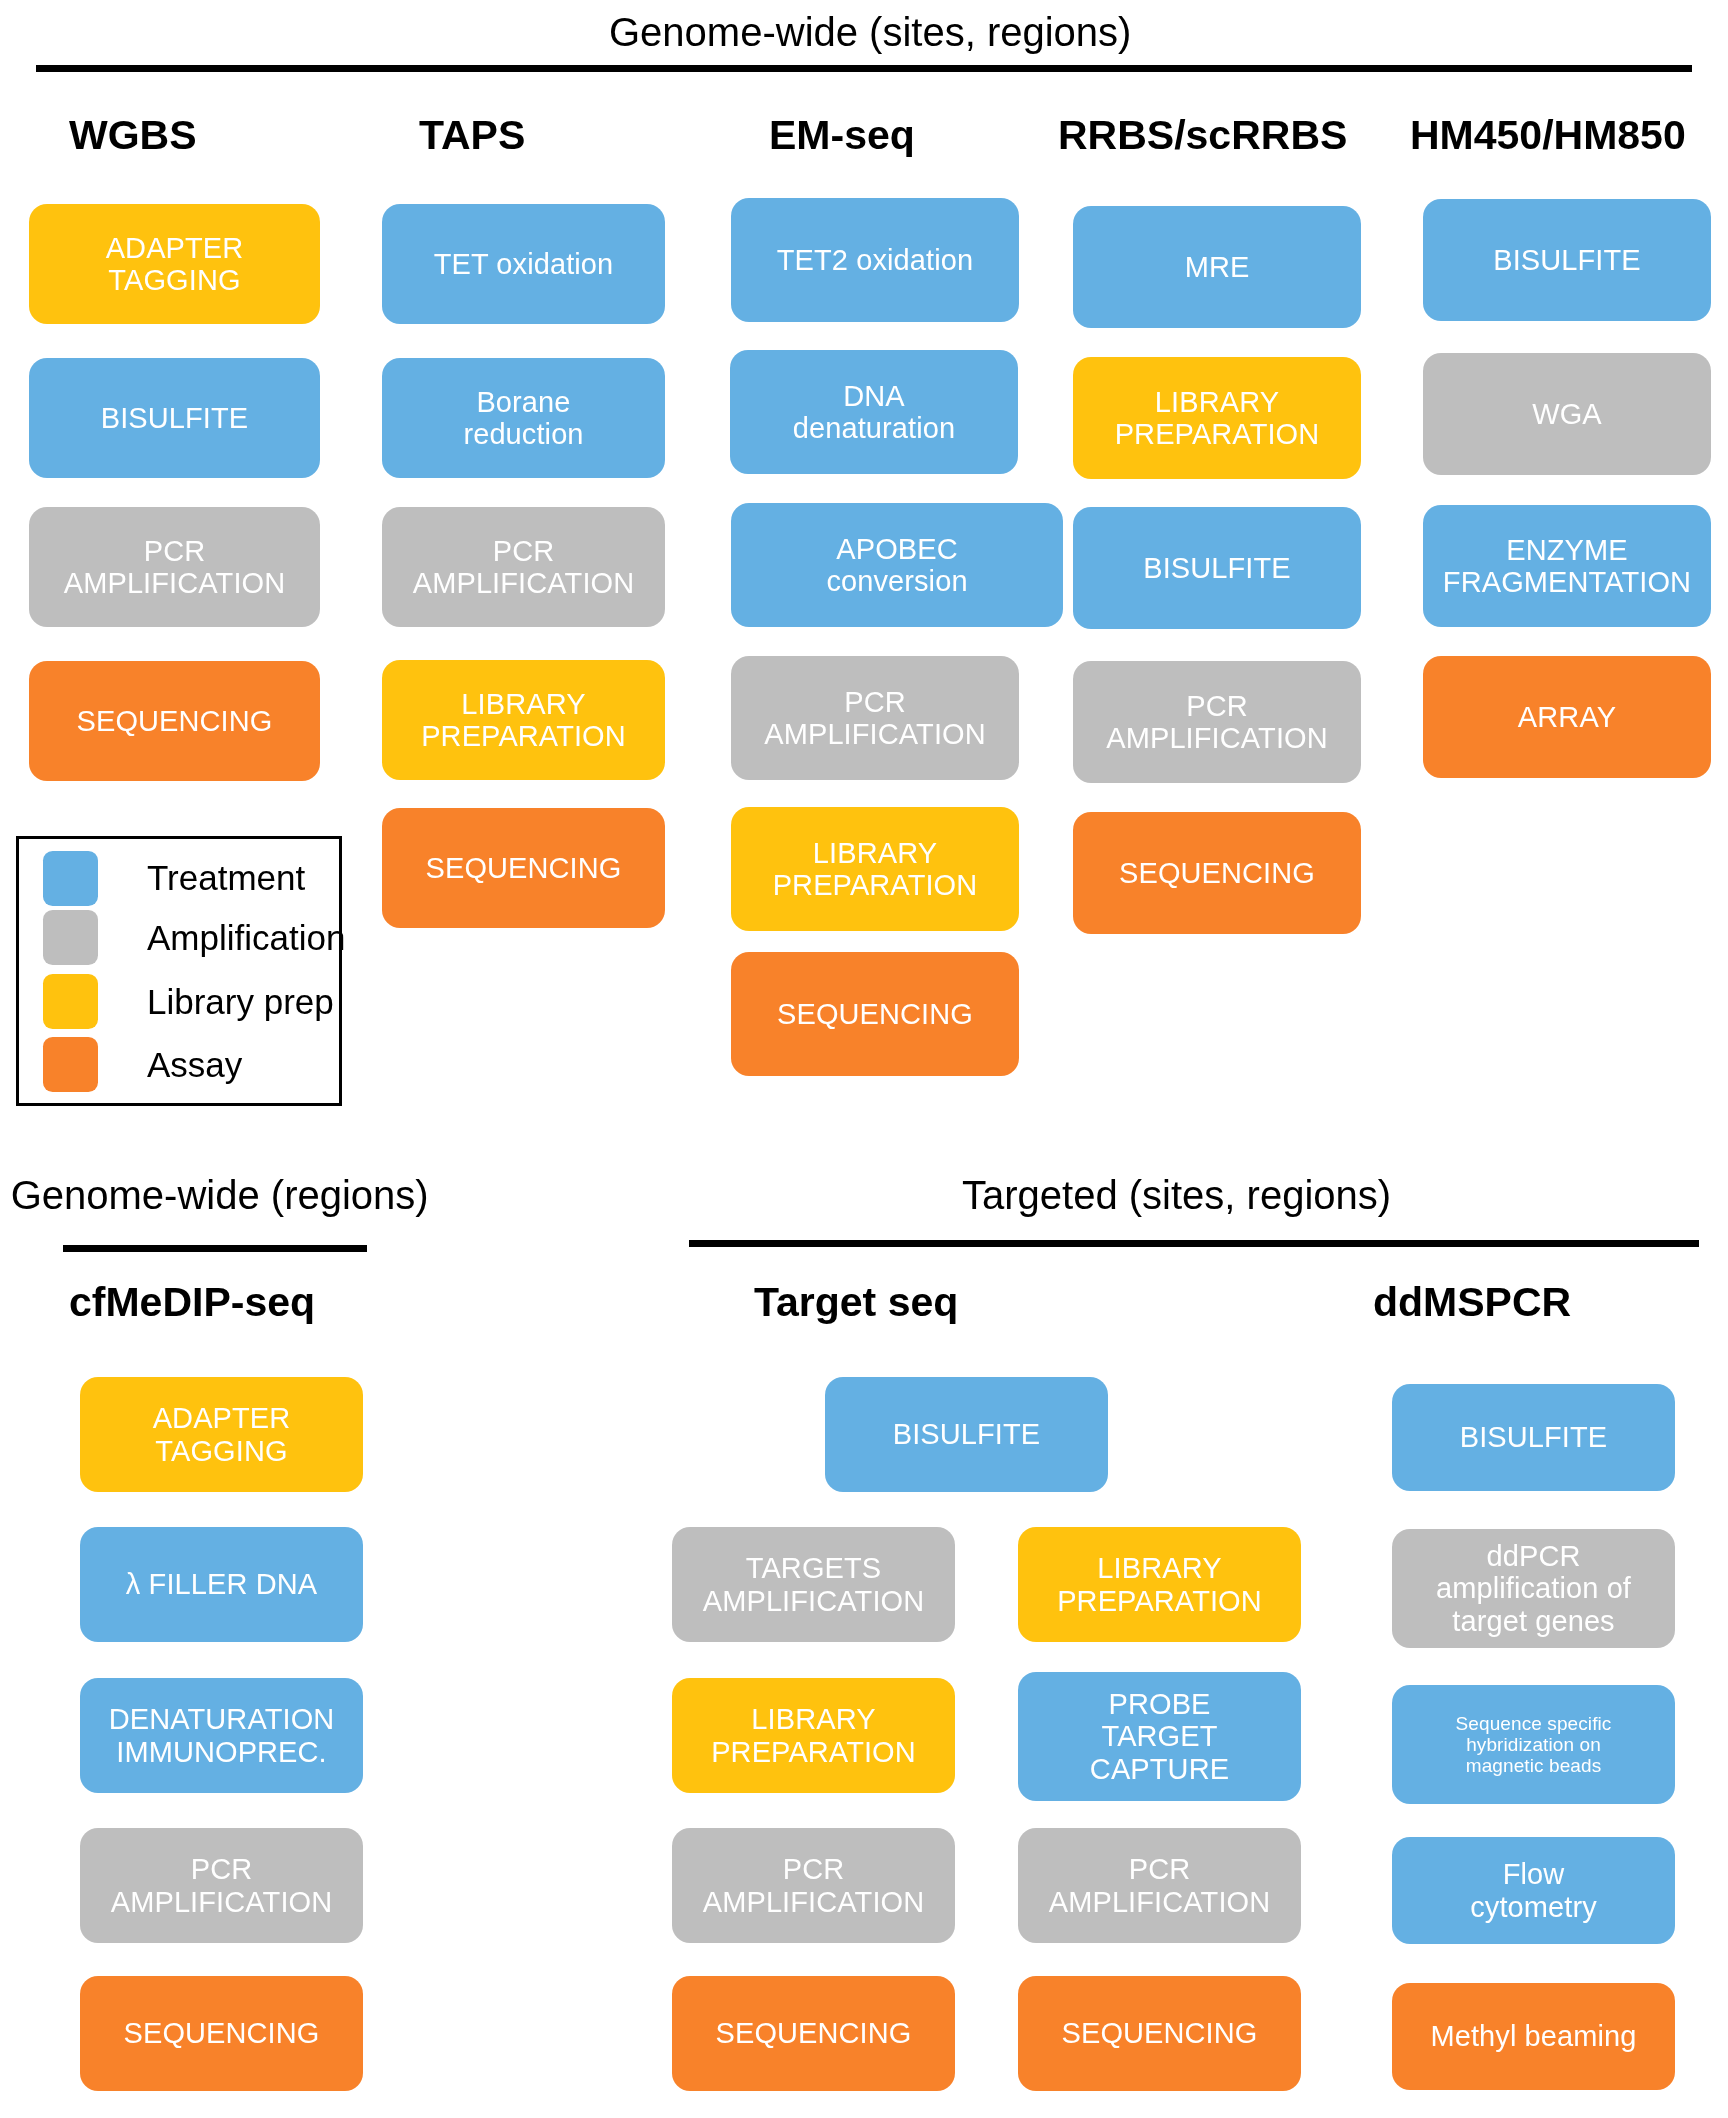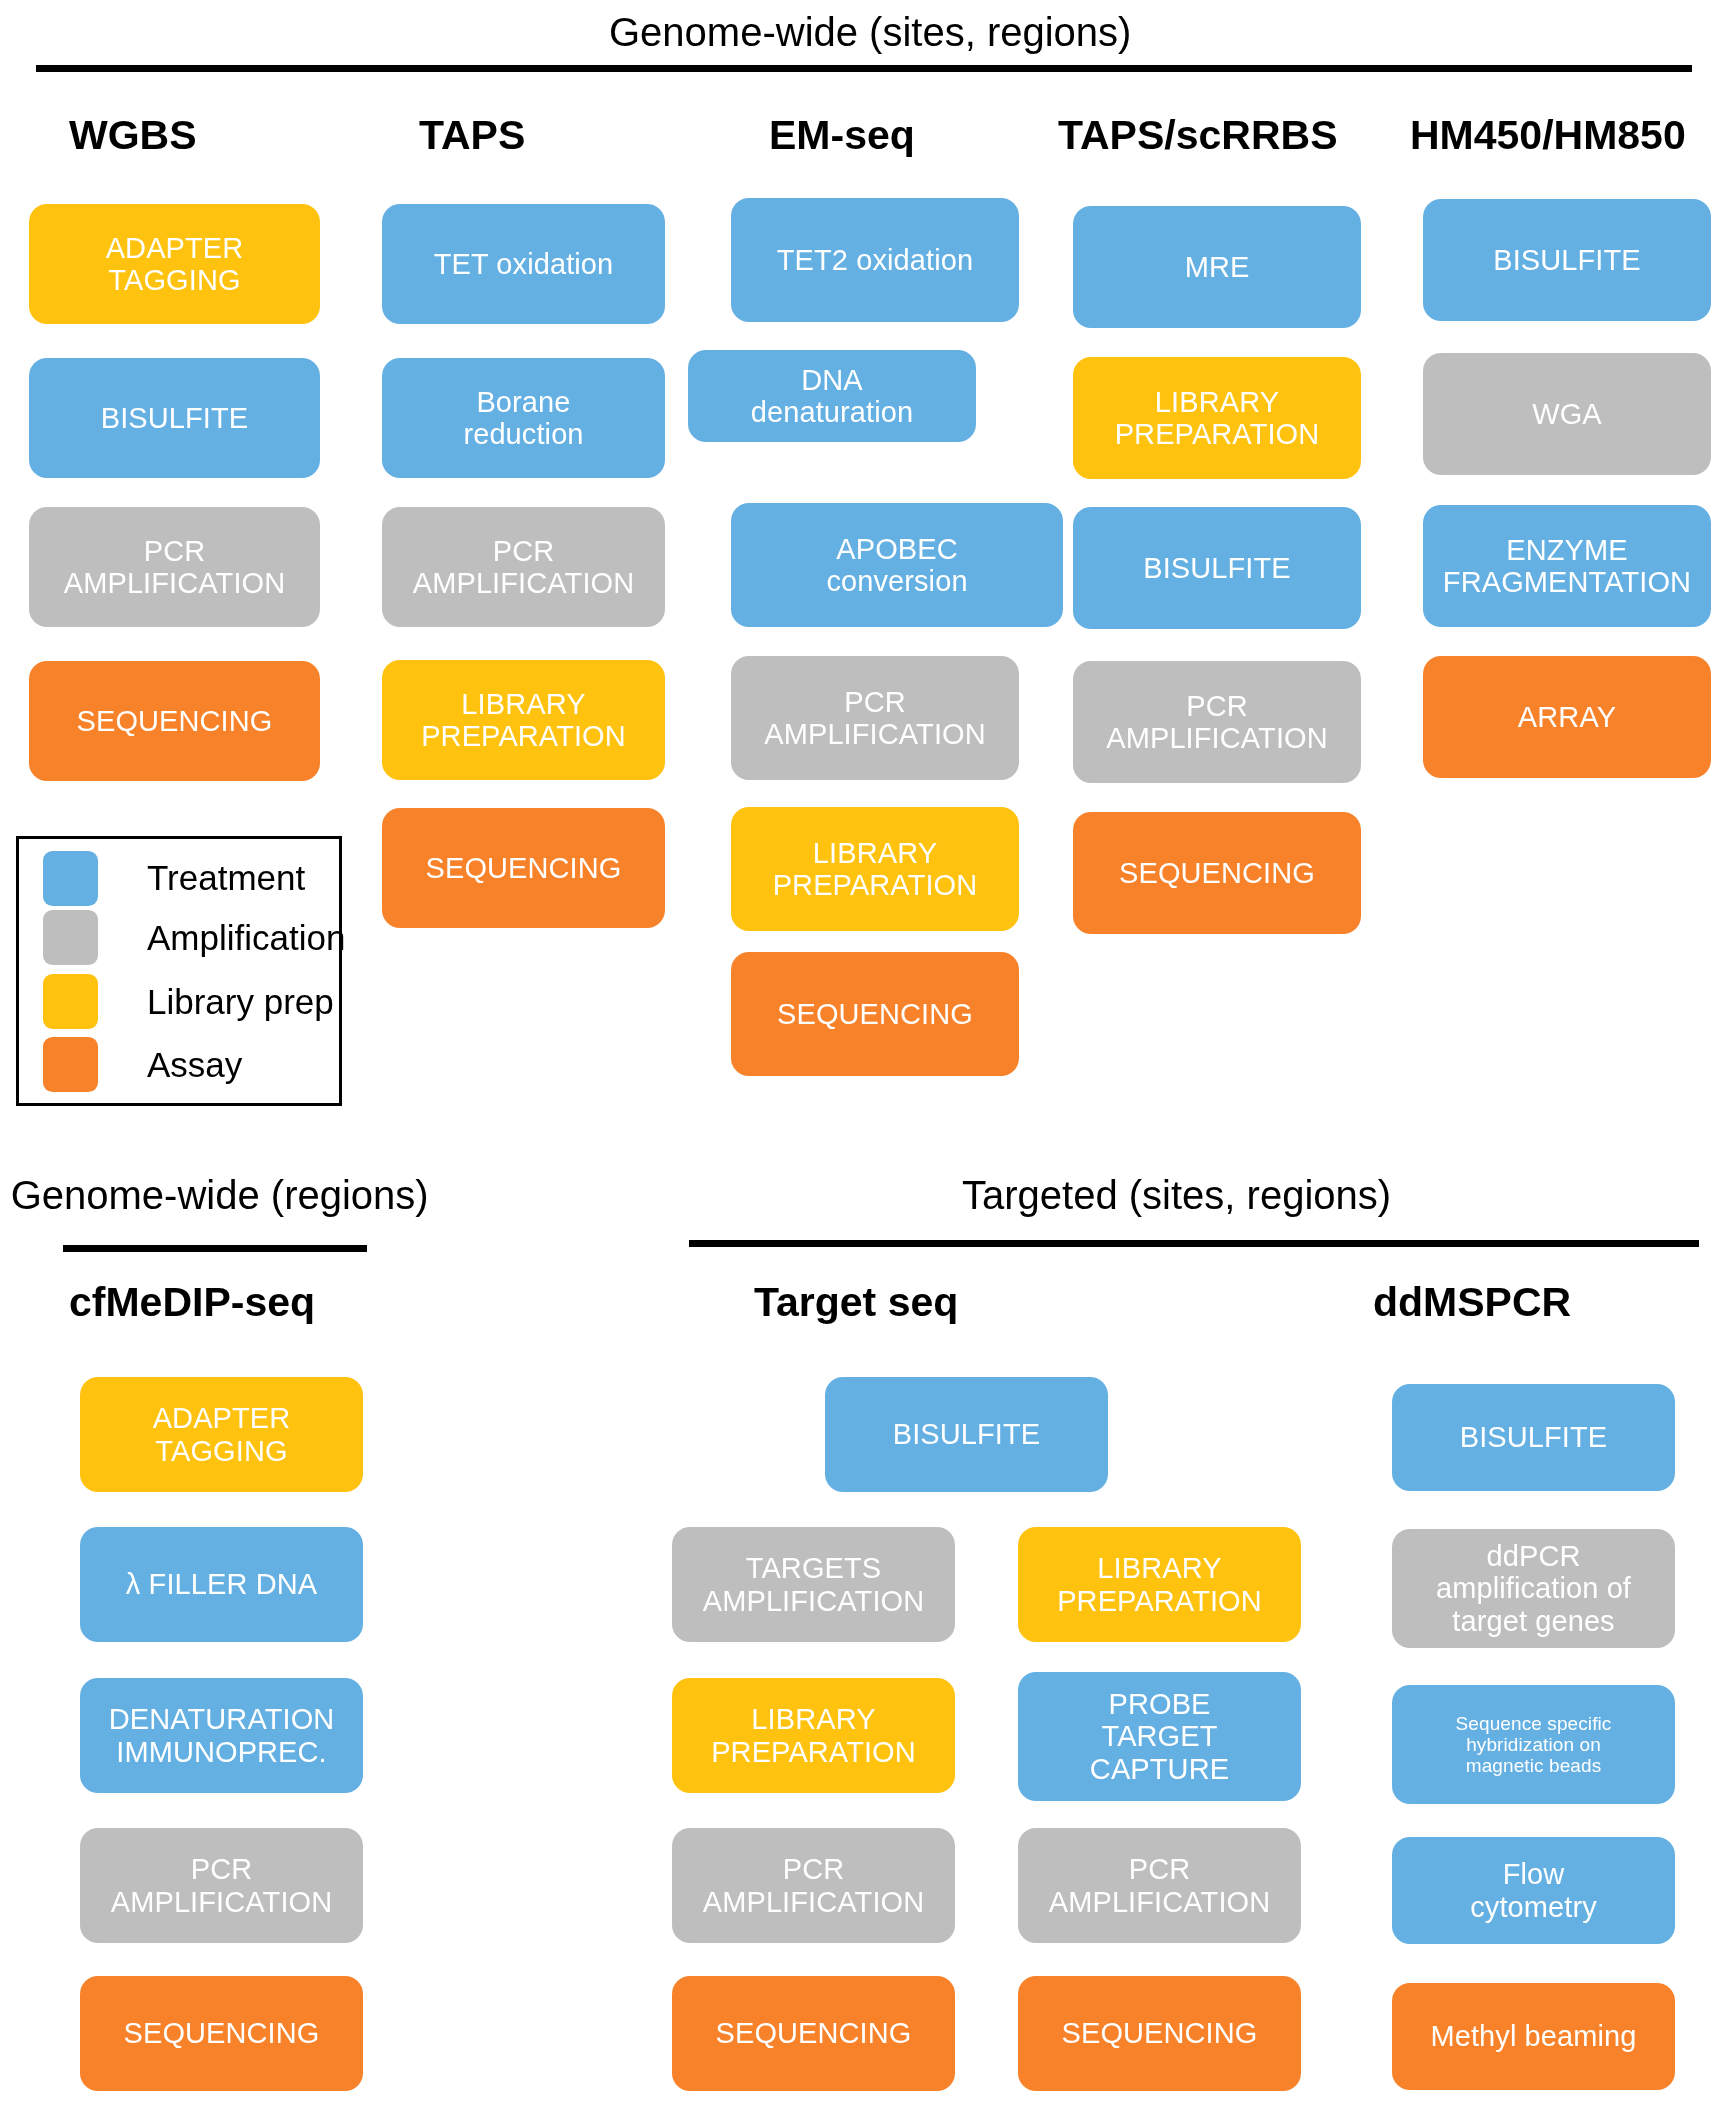--- a/index.html
+++ b/index.html
@@ -100,41 +100,41 @@
 <body>
 
 <div id="canvas">
 
   <div class="section-title" style="left:609px; top:11.8px;">Genome-wide (sites, regions)</div>
   <div class="rule" style="left:36px; top:65px; width:1656px;"></div>
 
   <div class="col-title" style="left:69px; top:115px; width:224px;">WGBS</div>
   <div class="col-title" style="left:419px; top:115px; width:224px;">TAPS</div>
   <div class="col-title" style="left:769px; top:115px; width:224px;">EM-seq</div>
-  <div class="col-title" style="left:1058px; top:115px; width:288px;">TAPS/scRRBS</div>
+  <div class="col-title" style="left:1058px; top:115px; width:288px;">RRBS/scRRBS</div>
   <div class="col-title" style="left:1410px; top:115px; width:299px;">HM450/HM850</div>
 
   <div class="box c-library" style="left:29px; top:204px; width:291px; height:120px;">ADAPTER
 TAGGING</div>
   <div class="box c-treatment" style="left:29px; top:358px; width:291px; height:120px;">BISULFITE</div>
   <div class="box c-amplification" style="left:29px; top:507px; width:291px; height:120px;">PCR
 AMPLIFICATION</div>
   <div class="box c-assay" style="left:29px; top:661px; width:291px; height:120px;">SEQUENCING</div>
 
   <div class="box c-treatment" style="left:382px; top:204px; width:283px; height:120px;">TET oxidation</div>
   <div class="box c-treatment" style="left:382px; top:358px; width:283px; height:120px;">Borane
 reduction</div>
   <div class="box c-amplification" style="left:382px; top:507px; width:283px; height:120px;">PCR
 AMPLIFICATION</div>
   <div class="box c-library" style="left:382px; top:660px; width:283px; height:120px;">LIBRARY
 PREPARATION</div>
   <div class="box c-assay" style="left:382px; top:808px; width:283px; height:120px;">SEQUENCING</div>
 
   <div class="box c-treatment" style="left:731px; top:198px; width:288px; height:124px;">TET2 oxidation</div>
-  <div class="box c-treatment" style="left:688px; top:350px; width:288px; height:92px;">DNA
+  <div class="box c-treatment" style="left:730px; top:350px; width:288px; height:124px;">DNA
 denaturation</div>
   <div class="box c-treatment" style="left:731px; top:503px; width:332px; height:124px;">APOBEC
 conversion</div>
   <div class="box c-amplification" style="left:731px; top:656px; width:288px; height:124px;">PCR
 AMPLIFICATION</div>
   <div class="box c-library" style="left:731px; top:807px; width:288px; height:124px;">LIBRARY
 PREPARATION</div>
   <div class="box c-assay" style="left:731px; top:952px; width:288px; height:124px;">SEQUENCING</div>
 
   <div class="box c-treatment" style="left:1073px; top:206px; width:288px; height:122px;">MRE</div>

